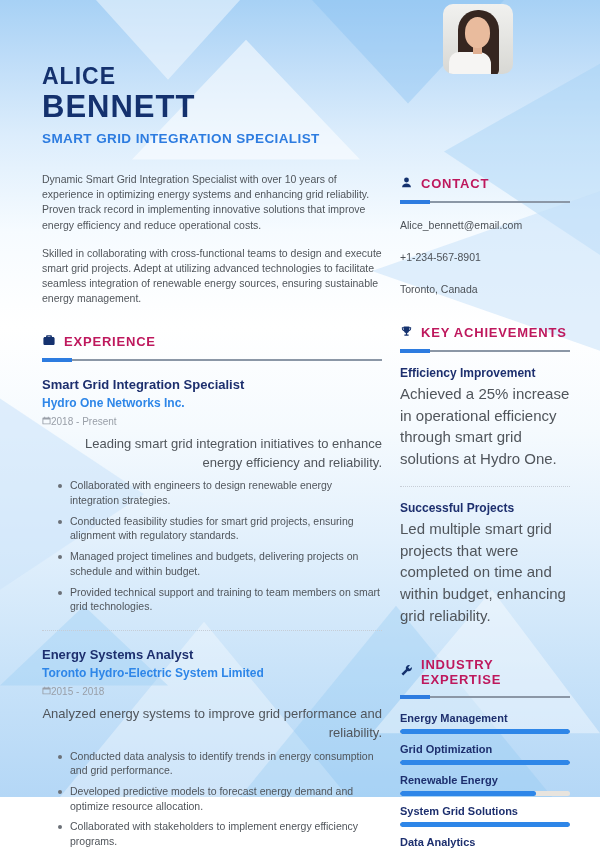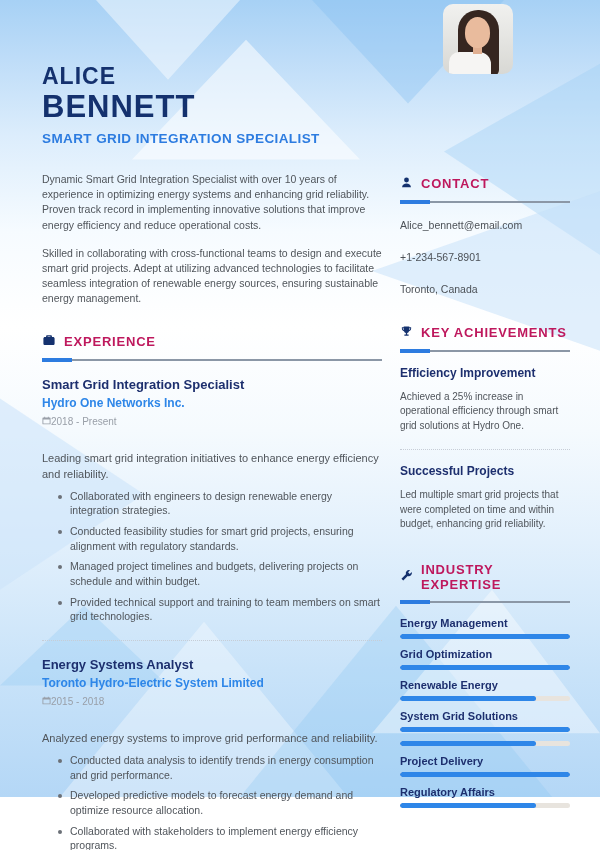--- a/index.html
+++ b/index.html
@@ -47,33 +47,33 @@
   .rule::before{content:"";position:absolute;left:0;top:-1px;width:30px;height:4px;background:#2d7ce0;}
   .dotted{border:none;border-top:1px dotted #c7cdd6;margin:14px 0 0 0;}
 
   
   .summary p{margin:0 0 13px 0;font-size:10.5px;line-height:1.45;color:#50555b;}
   .experience{margin-top:26px;}
   .job{margin-top:16px;}
   .job-name{font-size:13px;font-weight:700;color:#1d2f6e;}
   .company{font-size:12px;font-weight:700;color:#2e86e8;margin-top:4px;}
   .dates{display:flex;align-items:center;font-size:10px;color:#999fa8;margin-top:6px;}
-  .job-summary{font-size:11px;color:#50555b;line-height:1.45;margin-top:24px;}
+  .job-summary{font-size:13px;color:#50555b;line-height:1.45;margin-top:8px;text-align:right;}
   ul.bullets{list-style:none;margin:4px 0 0 0;padding:0 0 0 16px;}
   ul.bullets li{position:relative;font-size:10.5px;color:#50555b;line-height:1.4;padding-left:12px;margin-top:6px;}
   ul.bullets li::before{content:"";position:absolute;left:0;top:6px;width:4px;height:4px;border-radius:50%;background:#6b7077;}
   .job-divider{margin-top:16px;}
 
   
   .side-section{margin-bottom:30px;}
   .contact-items{margin-top:16px;}
   .contact-item{font-size:10.5px;color:#4c5157;margin-bottom:20px;}
   .ach-item{margin-top:14px;}
   .ach-title{font-size:12px;font-weight:700;color:#1d2f6e;}
-  .ach-text{font-size:10px;color:#50555b;line-height:1.45;margin-top:10px;}
+  .ach-text{font-size:15px;color:#50555b;line-height:1.45;margin-top:3px;}
   .ach-divider{margin:16px 0 2px 0;}
   .skills{margin-top:14px;}
   .skill{margin-bottom:9px;}
   .skill-label{font-size:11px;font-weight:700;color:#1d2f6e;}
   .track{height:5px;border-radius:3px;background:#e8e4de;margin-top:5px;overflow:hidden;}
   .fill{height:100%;border-radius:3px;background:#2e86e8;}
 </style>
 </head>
 <body>
 
@@ -241,20 +241,21 @@
                   <div class="fill" style="width: 80%;"></div>
                 </div>
             </div>
             <div class="skill">
               <div class="skill-label">System Grid Solutions</div>
               <div class="track">
                   <div class="fill" style="width: 100%;"></div>
                 </div>
             </div>
             <div class="skill">
+              <div class="skill-label">Data Analytics</div>
               <div class="track">
                   <div class="fill" style="width: 80%;"></div>
                 </div>
             </div>
             <div class="skill">
               <div class="skill-label">Project Delivery</div>
               <div class="track">
                   <div class="fill" style="width: 100%;"></div>
                 </div>
             </div>

